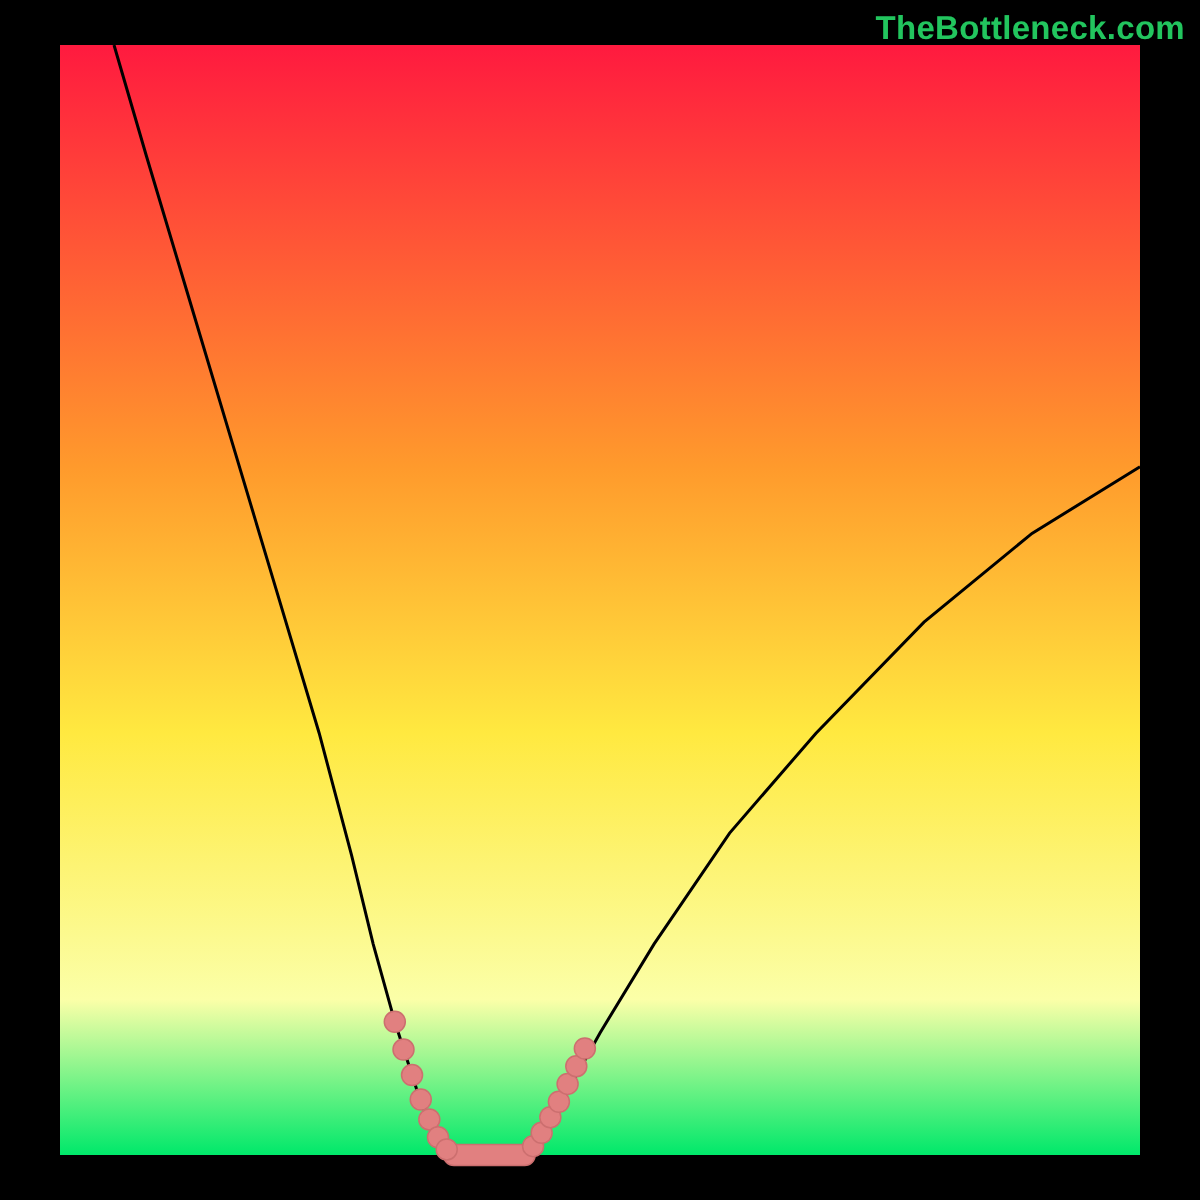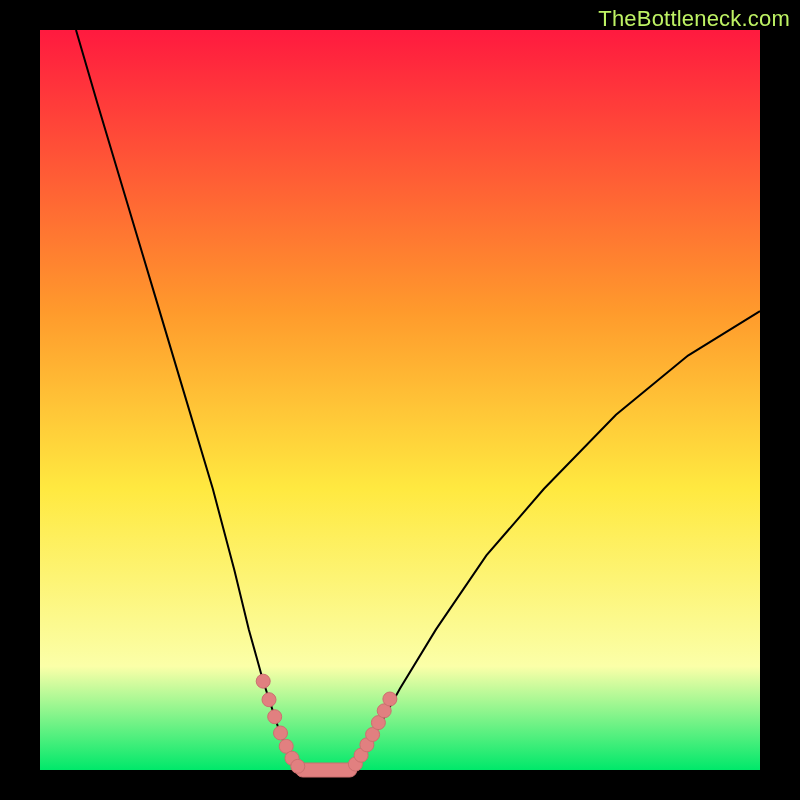--- a/index.html
+++ b/index.html
@@ -14,23 +14,23 @@
   .frame {
     position: absolute;
     left: 0; top: 0;
     width: 800px; height: 800px;
     background: #000;
   }
   .watermark {
     position: absolute;
     top: 6px;
     right: 10px;
-    color: #bef264;
+    color: #22c55e;
     font-size: 22px;
-    font-weight: 400;
+    font-weight: 700;
     letter-spacing: 0.2px;
     z-index: 40;
   }
   svg {
     position: absolute;
     left: 0; top: 0;
     display: block;
   }
 </style>
 </head>

